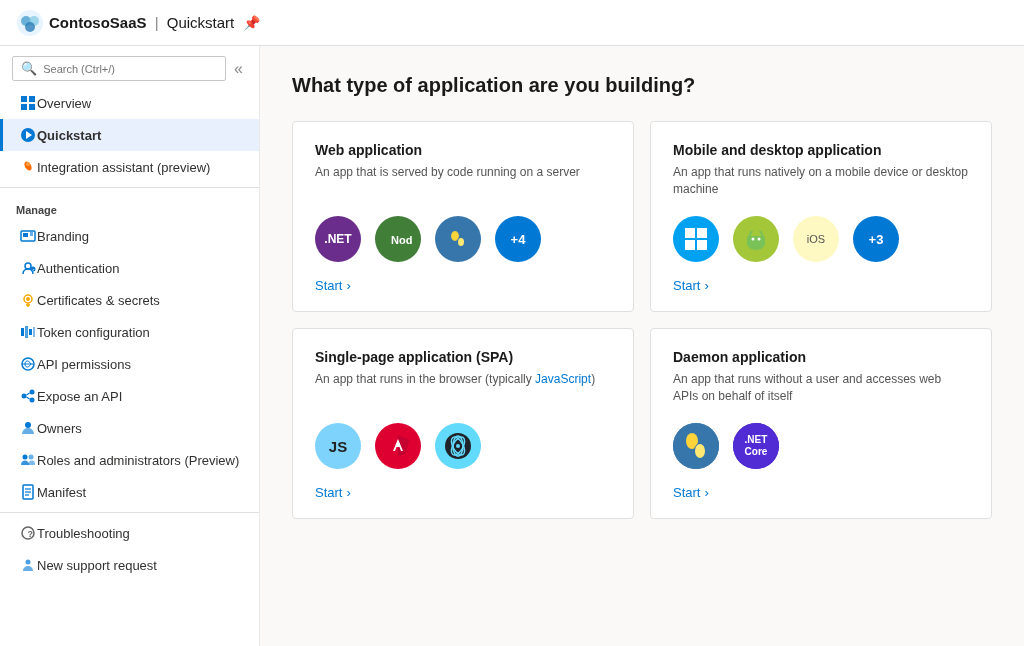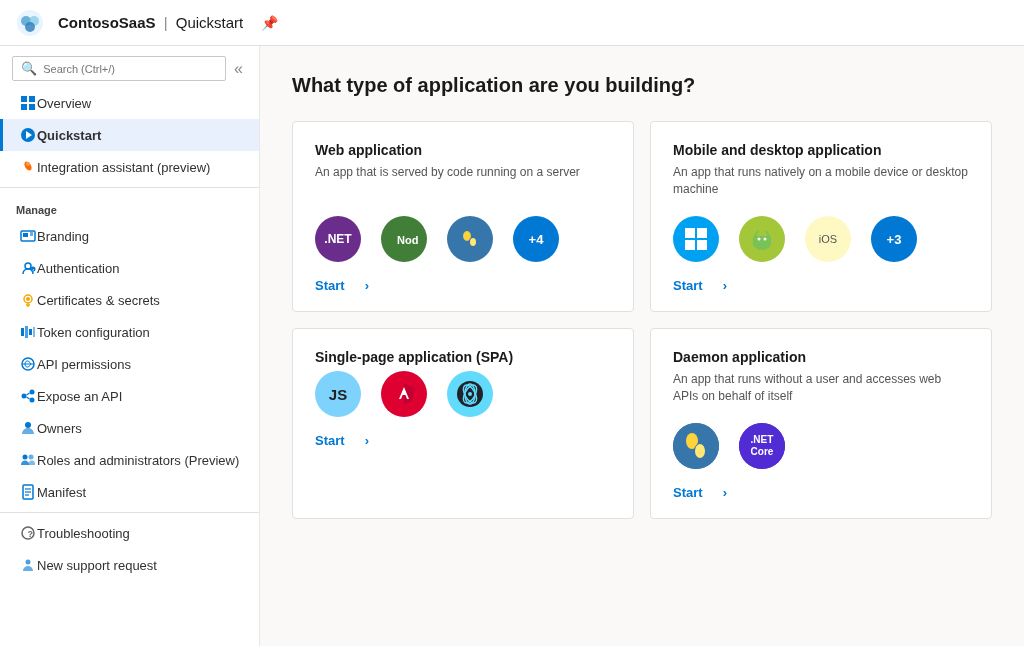--- a/index.html
+++ b/index.html
@@ -6,21 +6,21 @@
     body { font-family: 'Segoe UI', Arial, sans-serif; font-size: 13px; background: #f3f3f3; display: flex; flex-direction: column; height: 646px; overflow: hidden; }
 
     
     .top-bar {
       height: 46px;
       background: #fff;
       border-bottom: 1px solid #e0e0e0;
       display: flex;
       align-items: center;
       padding: 0 16px;
-      gap: 14px;
+      gap: 5px;
     }
     .top-bar-logo {
       width: 28px; height: 28px;
       display: flex; align-items: center; justify-content: center;
     }
     .top-bar-title {
       font-size: 15px;
       font-weight: 400;
       color: #1a1a1a;
     }
@@ -134,21 +134,21 @@
     .app-card-desc {
       font-size: 12px;
       color: #555;
       line-height: 1.4;
       margin-bottom: 18px;
       min-height: 34px;
     }
     .app-card-icons {
       display: flex;
       align-items: center;
-      gap: 20px;
+      gap: 14px;
       margin-bottom: 16px;
     }
 
     .tech-icon {
       width: 46px; height: 46px;
       border-radius: 50%;
       display: flex; align-items: center; justify-content: center;
       font-weight: 700; font-size: 13px; color: #fff;
       flex-shrink: 0;
     }
@@ -162,25 +162,25 @@
     .tech-icon.plus3 { background: #0078d4; }
     .tech-icon.js { background: #7dd3fc; color: #222; font-weight: 900; font-size: 15px; }
     .tech-icon.angular { background: #dd0031; font-size: 14px; }
     .tech-icon.react { background: #61dafb; color: #222; font-size: 16px; }
     .tech-icon.py-daemon { background: #3776ab; }
     .tech-icon.dotnetcore { background: #512bd4; font-size: 10px; text-align: center; }
 
     .start-link {
       color: #0078d4;
       font-size: 13px;
-      font-weight: 700;
+      font-weight: 400;
       cursor: pointer;
       display: flex;
       align-items: center;
-      gap: 20px;
+      gap: 4px;
       text-decoration: none;
     }
 
     
     svg { display: block; }
 
     
     .icon-branding { color: #0078d4; }
     .icon-auth { color: #0078d4; }
     .icon-token { color: #0078d4; }
@@ -441,20 +441,21 @@
           <div class="tech-icon plus3">+3</div>
         </div>
         <a class="start-link">
           <span>Start</span>
           <span>›</span>
         </a>
       </div>
 
       <div class="app-card">
         <div class="app-card-title">Single-page application (SPA)</div>
+        <div class="app-card-desc">An app that runs in the browser (typically <span style="color:#0078d4">JavaScript</span>)</div>
         <div class="app-card-icons">
           <div class="tech-icon js">JS</div>
           <div class="tech-icon angular">
             <svg width="26" height="26" viewBox="0 0 26 26">
                 <polygon points="13,2 2,7 5,20 13,24 21,20 24,7" fill="#dd0031"></polygon>
                 <polygon points="13,2 13,24 21,20 24,7" fill="#c3002f"></polygon>
                 <polygon points="13,6 8,18 10,18 11.5,14 14.5,14 16,18 18,18" fill="white"></polygon>
                 <rect x="11.5" y="10" width="3" height="4" fill="white"></rect>
               </svg>
           </div>

